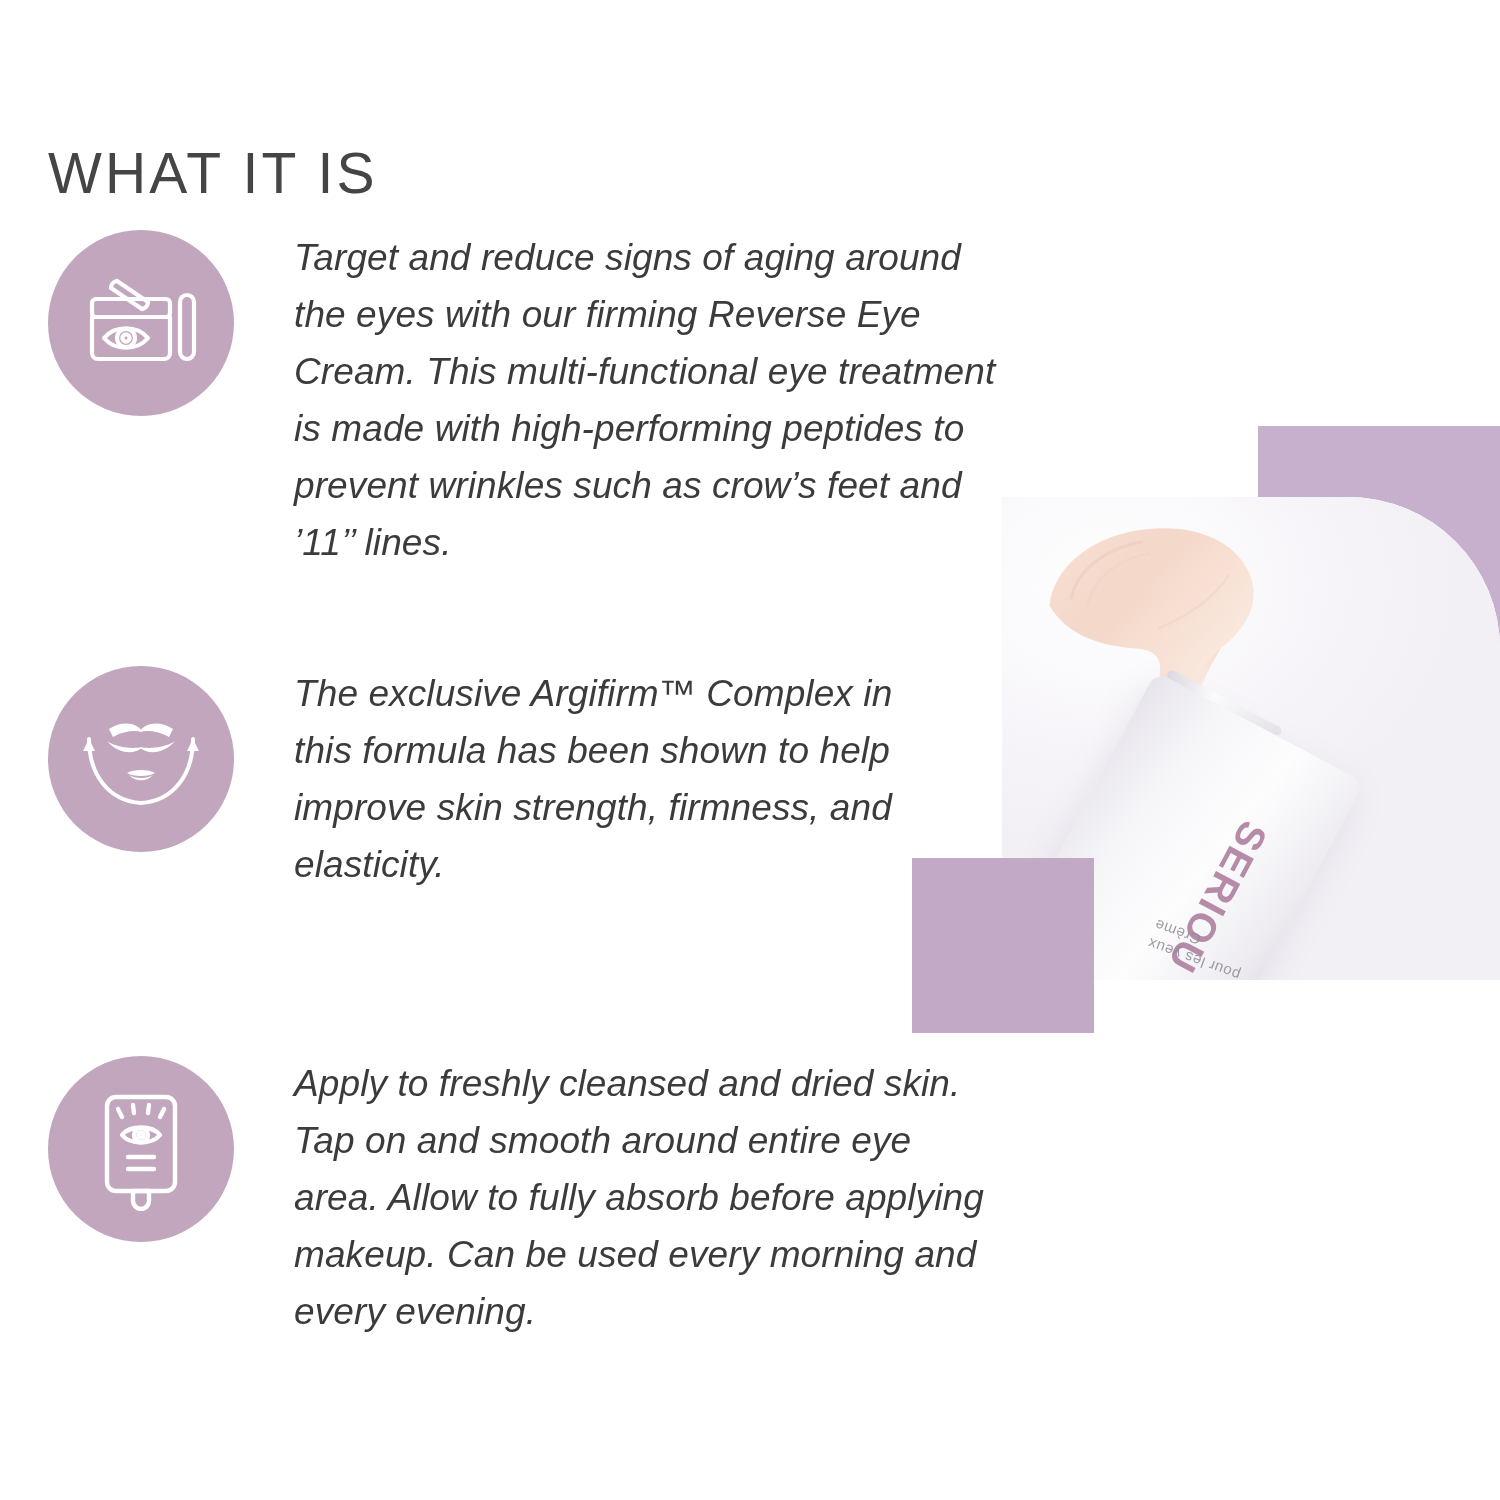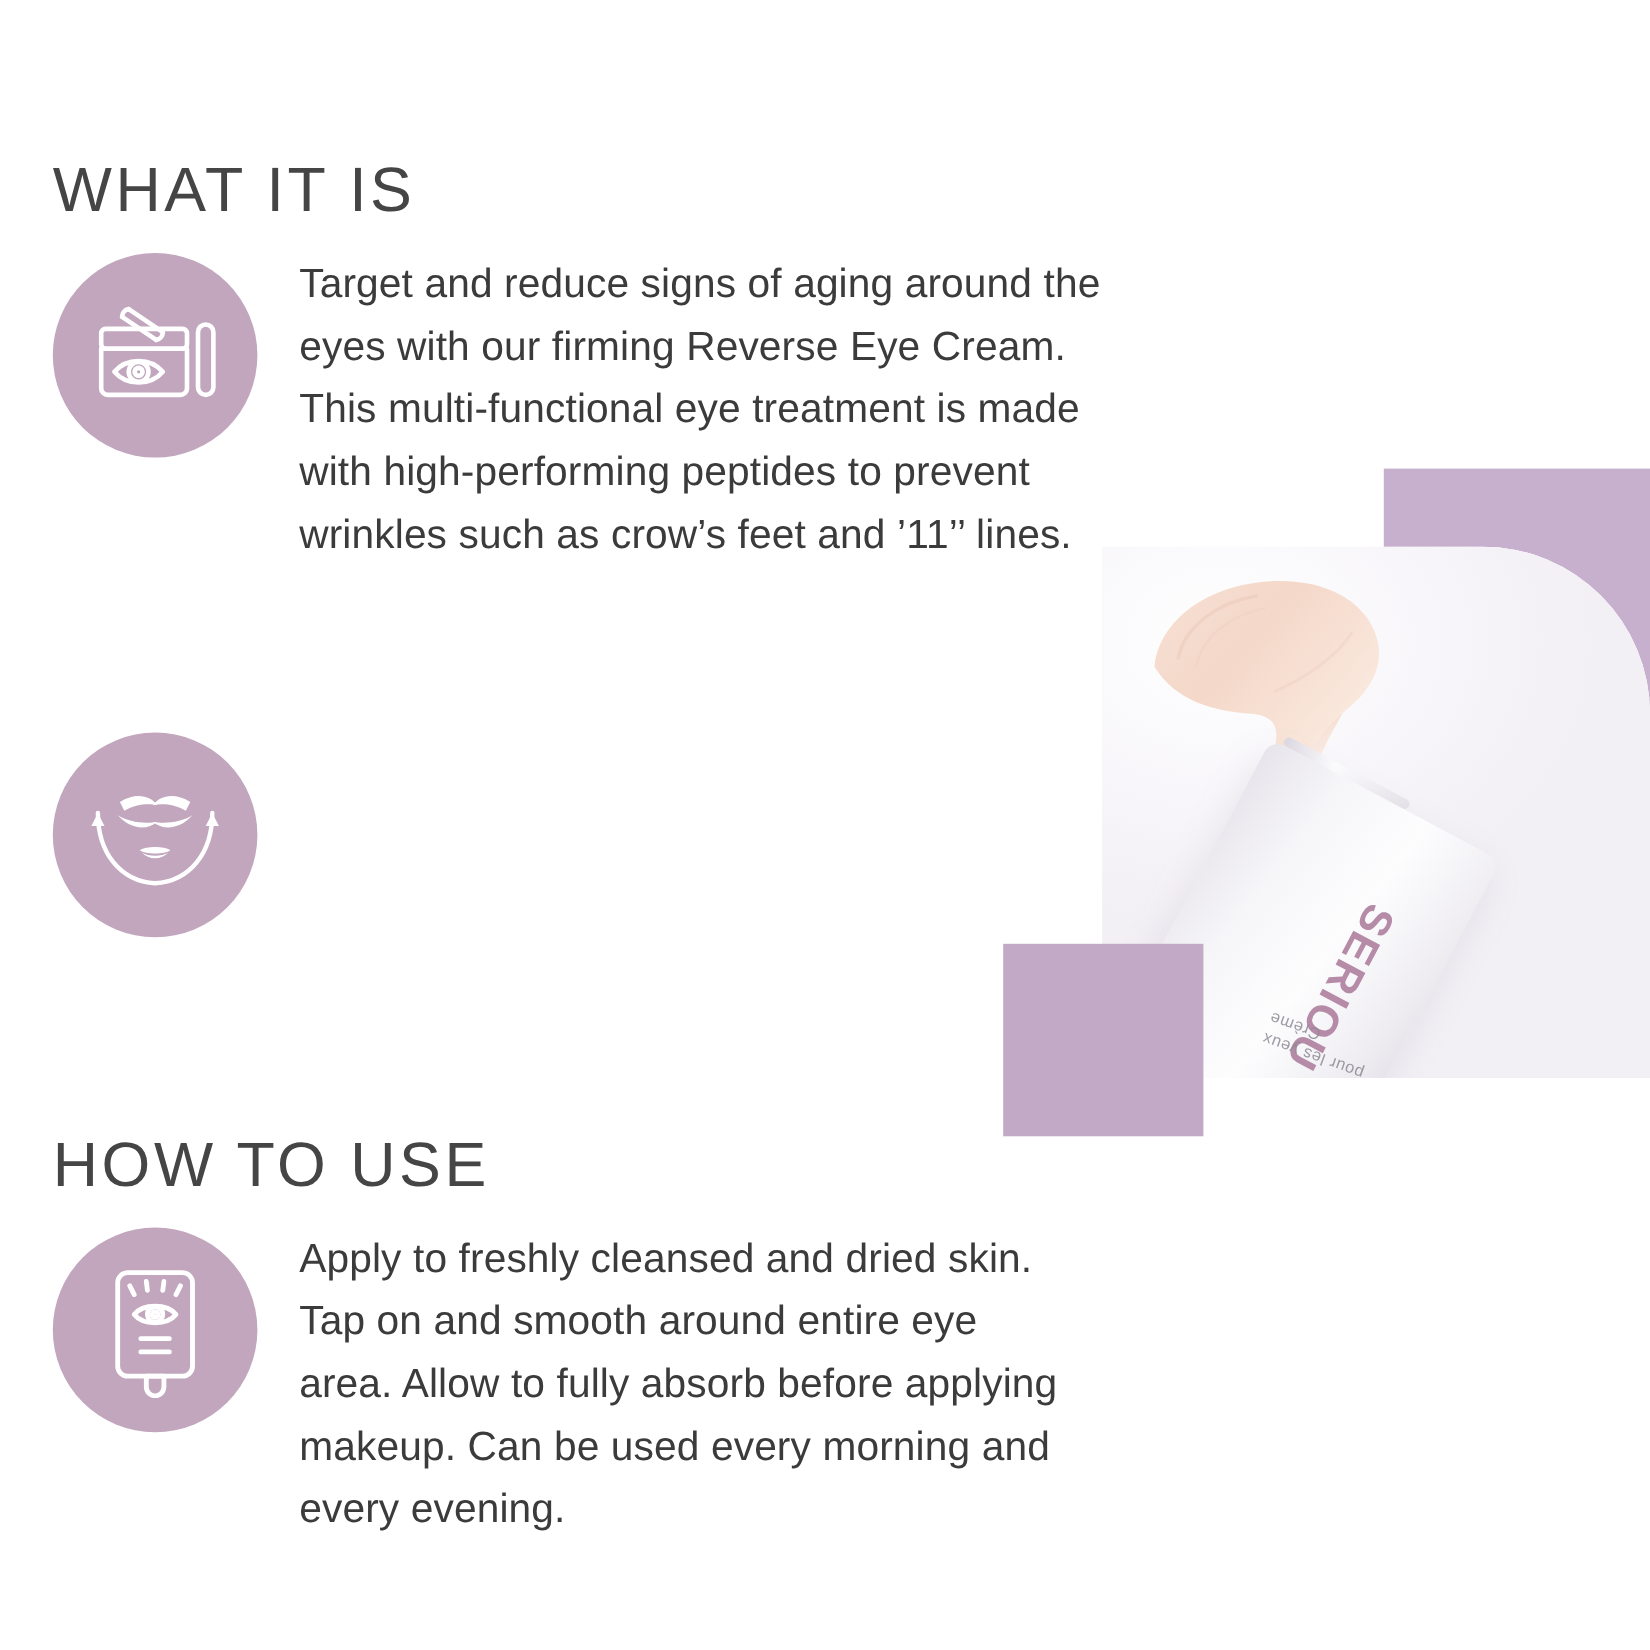--- a/index.html
+++ b/index.html
@@ -47,22 +47,23 @@
     font-weight: 400;
     letter-spacing: 3.2px;
     color: #454545;
     line-height: 1.05;
     white-space: nowrap;
   }
 
   .section-body {
     position: relative;
     margin-top: 26px;
-    padding-left: 54px;
+    padding-left: 76px;
     min-height: 186px;
+    font-style: italic;
   }
 
   .icon-badge {
     position: absolute;
     left: 48px;
     top: 0;
     width: 186px;
     height: 186px;
     border-radius: 50%;
     background: #c1a6bd;
@@ -317,25 +318,25 @@
               <path d="M34 42 C44 54 60 57 70 48 C60 50 44 49 34 42 Z"></path>
               <path d="M102 42 C92 54 76 57 66 48 C76 50 92 49 102 42 Z"></path>
               <path d="M54 74 C60 70 76 70 82 74 C76 78 60 78 54 74 Z"></path>
               <path d="M56 76 C62 83 74 83 80 76 C74 80 62 80 56 76 Z"></path>
             </g>
             <path d="M16 40 C16 76 36 102 68 104 C100 102 120 76 120 40" fill="none" stroke="#ffffff" stroke-width="4" stroke-linecap="round"></path>
             <path d="M16 40 L10 52 L22 52 Z" fill="#ffffff"></path>
             <path d="M120 40 L114 52 L126 52 Z" fill="#ffffff"></path>
           </svg>
         </div>
+        <p class="section-text">The exclusive Argifirm™ Complex in this formula has been shown to help improve skin strength, firmness, and elasticity.</p>
       </div>
     </section>
 
     <section class="section section-how">
-      <h2 class="section-heading">HOW TO USE</h2>
       <div class="section-body">
         <div class="icon-badge">
           <svg width="98" height="124" viewBox="0 0 98 124" fill="none" stroke="#ffffff" stroke-width="4.4" stroke-linecap="round" stroke-linejoin="round">
             <path d="M24 10 h50 a9 9 0 0 1 9 9 v76 a9 9 0 0 1 -9 9 h-50 a9 9 0 0 1 -9 -9 v-76 a9 9 0 0 1 9 -9 z"></path>
             <path d="M41 104 h16 v10 a8 8 0 0 1 -8 8 a8 8 0 0 1 -8 -8 z"></path>
             <path d="M30 48 C38 38 60 38 68 48 C60 58 38 58 30 48 Z"></path>
             <circle cx="49" cy="48" r="7"></circle>
             <circle cx="49" cy="48" r="2.6"></circle>
             <path d="M30 30 L26 22"></path>
             <path d="M42 26 L41 18"></path>

